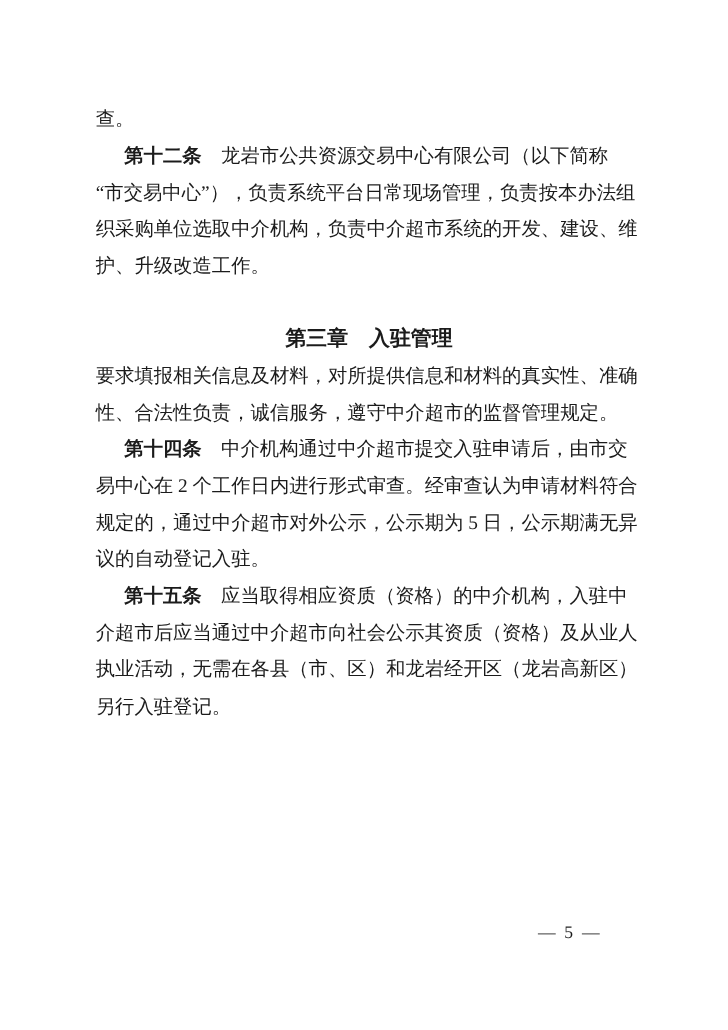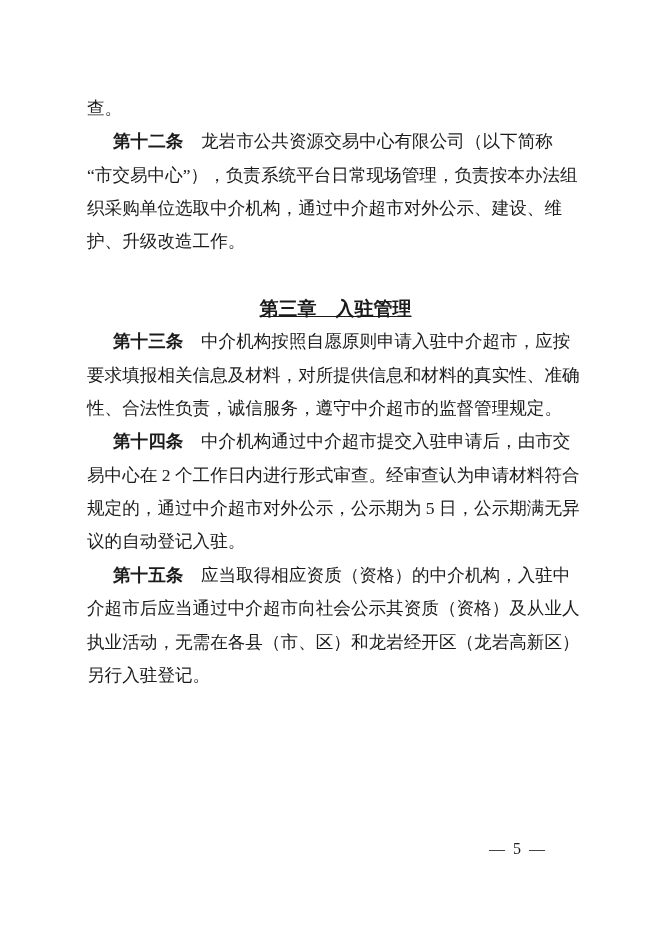--- a/index.html
+++ b/index.html
@@ -33,21 +33,20 @@
     padding-left: 26px;
   }
   .line .art-num {
     font-weight: bold;
   }
   .line.heading {
     text-align: center;
     font-weight: bold;
     font-size: 19px;
     white-space: nowrap;
-    text-decoration: underline;
   }
   .line.empty {
     
   }
   .pagenum {
     position: absolute;
     top: 840px;
     left: 458px;
     width: 120px;
     text-align: center;
@@ -57,25 +56,24 @@
   }
 </style>
 </head>
 <body>
 
 <div class="page">
   <div class="textblock">
       <div class="line body">查。</div>
       <div class="line article"><span class="art-num">第十二条</span><span>　龙岩市公共资源交易中心有限公司（以下简称</span></div>
       <div class="line body">“市交易中心”），负责系统平台日常现场管理，负责按本办法组</div>
-      <div class="line body">织采购单位选取中介机构，通过中介超市对外公示、建设、维</div>
+      <div class="line body">织采购单位选取中介机构，负责中介超市系统的开发、建设、维</div>
       <div class="line body">护、升级改造工作。</div>
       <div class="line empty"></div>
       <div class="line heading">第三章　入驻管理</div>
-      <div class="line article"><span class="art-num">第十三条</span><span>　中介机构按照自愿原则申请入驻中介超市，应按</span></div>
       <div class="line body">要求填报相关信息及材料，对所提供信息和材料的真实性、准确</div>
       <div class="line body">性、合法性负责，诚信服务，遵守中介超市的监督管理规定。</div>
       <div class="line article"><span class="art-num">第十四条</span><span>　中介机构通过中介超市提交入驻申请后，由市交</span></div>
       <div class="line body">易中心在 2 个工作日内进行形式审查。经审查认为申请材料符合</div>
       <div class="line body">规定的，通过中介超市对外公示，公示期为 5 日，公示期满无异</div>
       <div class="line body">议的自动登记入驻。</div>
       <div class="line article"><span class="art-num">第十五条</span><span>　应当取得相应资质（资格）的中介机构，入驻中</span></div>
       <div class="line body">介超市后应当通过中介超市向社会公示其资质（资格）及从业人</div>
       <div class="line body">执业活动，无需在各县（市、区）和龙岩经开区（龙岩高新区）</div>
       <div class="line body">另行入驻登记。</div>

